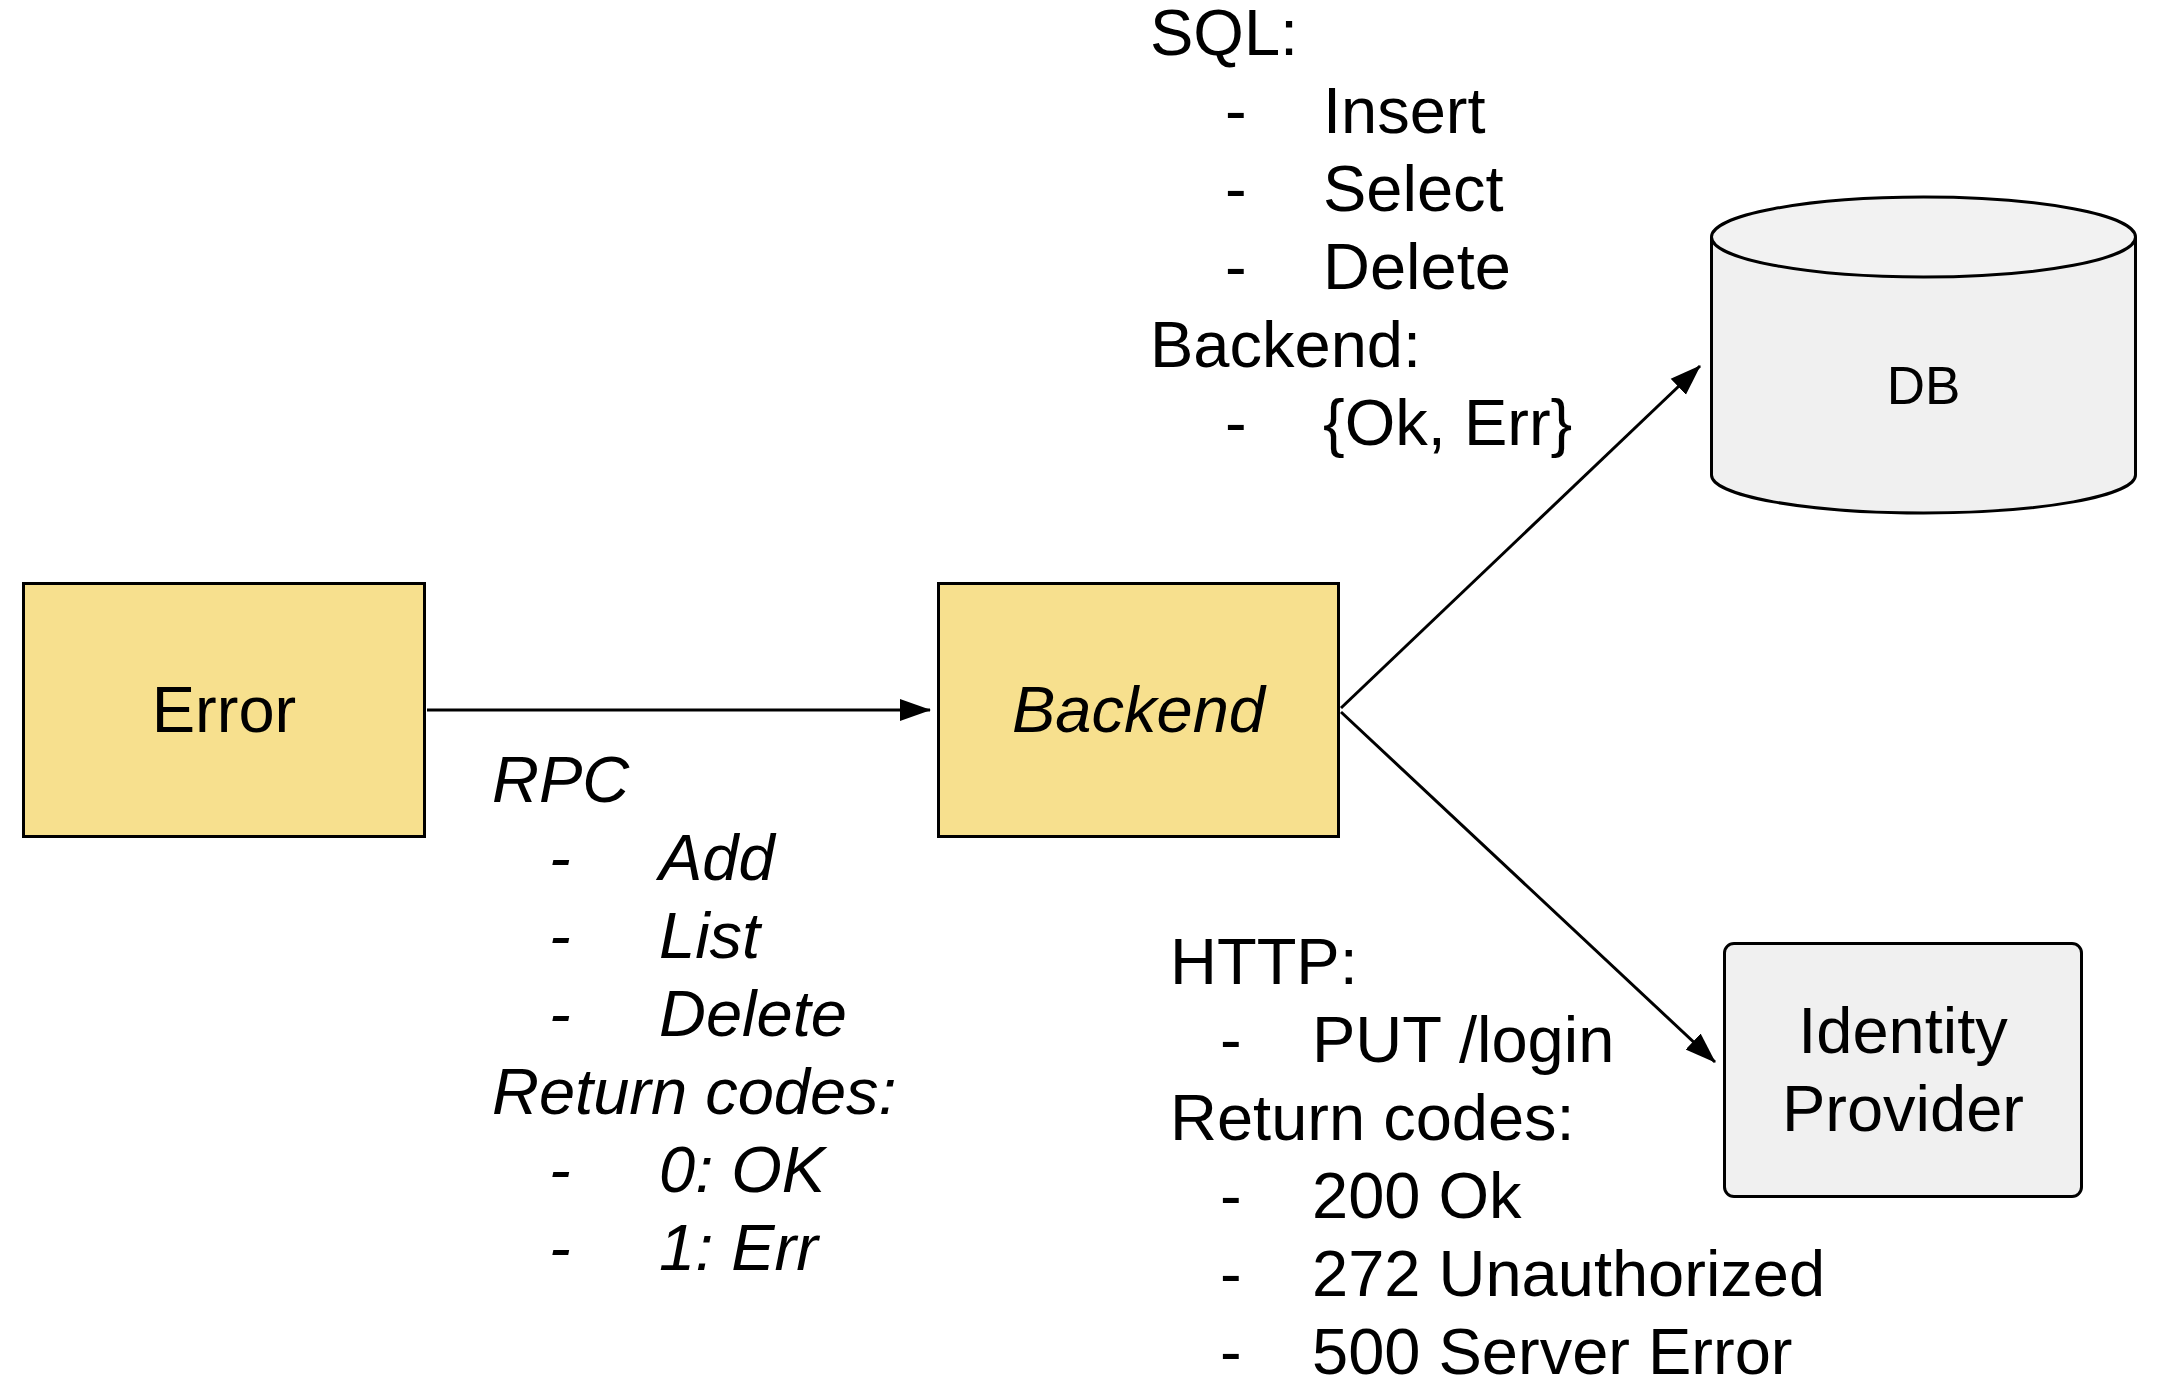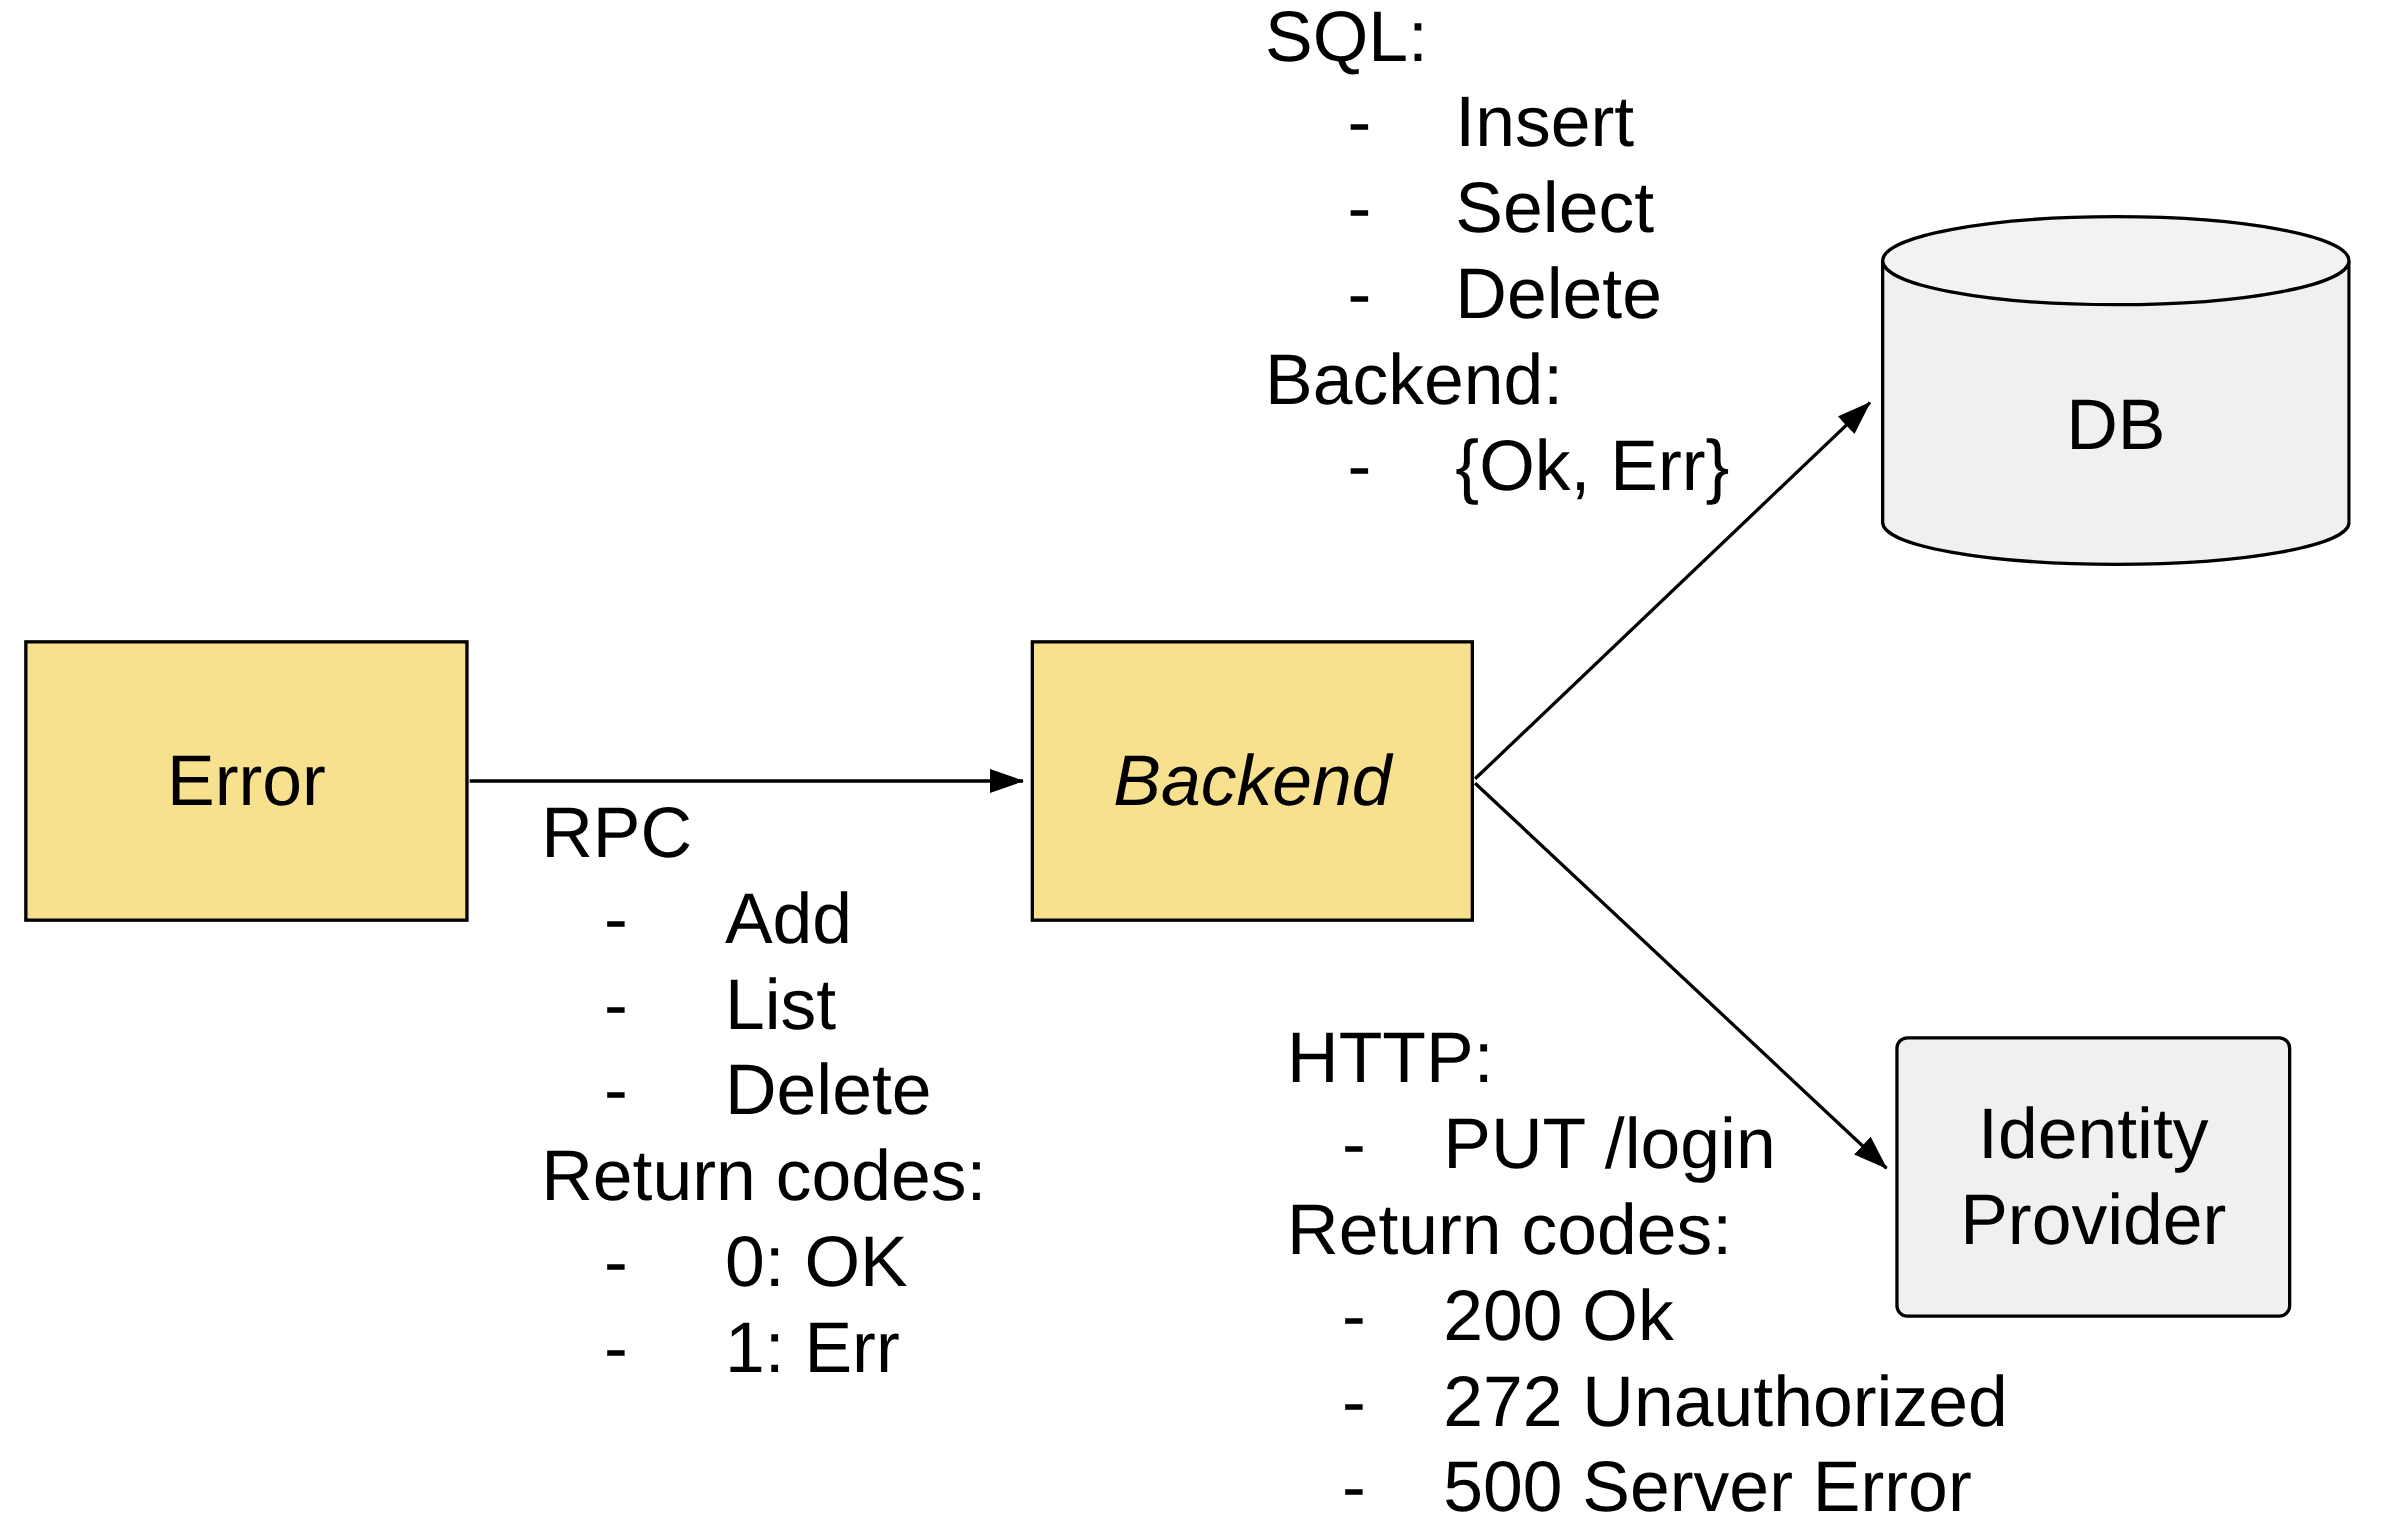--- a/index.html
+++ b/index.html
@@ -20,21 +20,21 @@
     display:flex;align-items:center;justify-content:center;
     text-align:center;
     font-size:65px;line-height:78px;
   }
   .node.yellow{background:#F7E08E;}
   .node.gray{background:#F0F0F0;}
   .cyl{position:absolute;}
   .cyl-label{
     position:absolute;
     text-align:center;
-    font-size:65px;line-height:78px;
+    font-size:53px;line-height:78px;
   }
   .note{
     position:absolute;
     font-size:65px;line-height:78px;
     white-space:nowrap;
   }
   .ln{position:relative;height:78px;}
   .ln .dash{position:absolute;left:var(--dash);}
   .ln .txt{position:absolute;left:var(--txt);}
 </style>
@@ -86,21 +86,21 @@
         <span class="dash">-</span>
         <span class="txt">Delete</span>
       </div>
     <div class="ln hdr"><span class="h">Backend:</span></div>
     <div class="ln bul">
         <span class="dash">-</span>
         <span class="txt">{Ok, Err}</span>
       </div>
   </div>
 
-  <div class="note" style="left:492px;top:718px;--dash:57px;--txt:167px;">
+  <div class="note" style="left:492px;top:741px;font-style:italic;--dash:57px;--txt:167px;">
     <div class="ln hdr"><span class="h">RPC</span></div>
     <div class="ln bul">
         <span class="dash">-</span>
         <span class="txt">Add</span>
       </div>
     <div class="ln bul">
         <span class="dash">-</span>
         <span class="txt">List</span>
       </div>
     <div class="ln bul">

